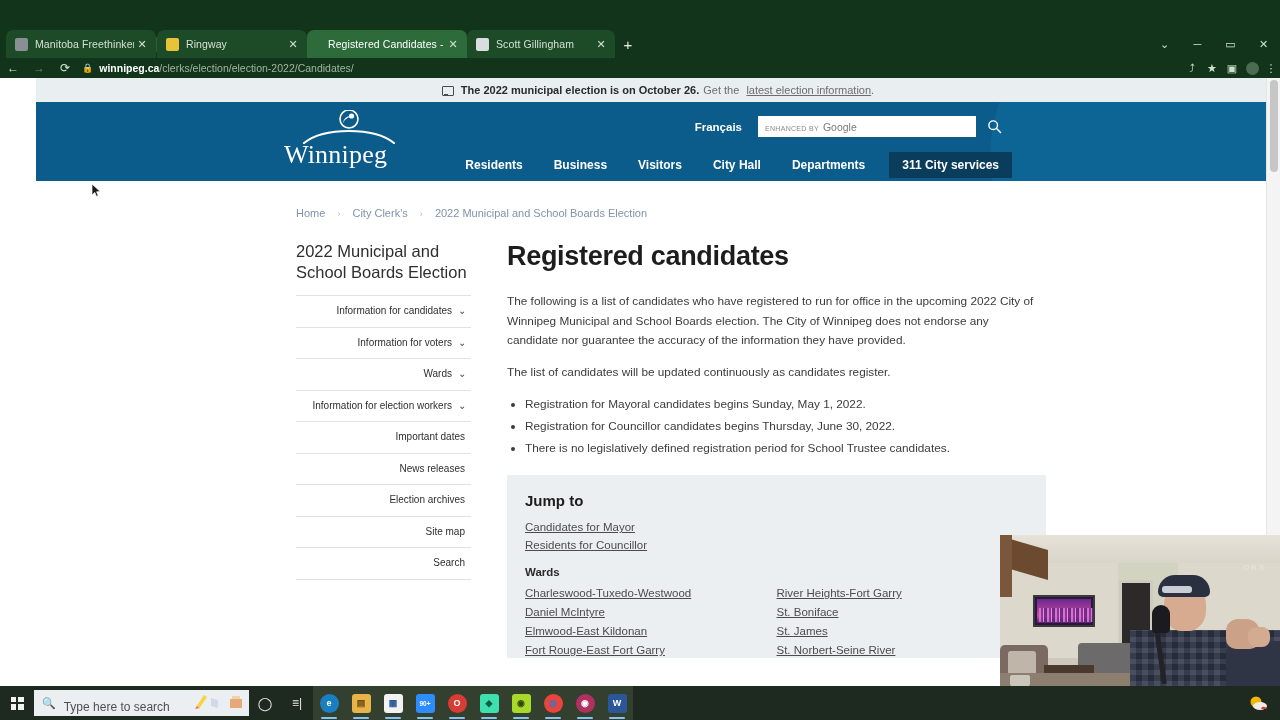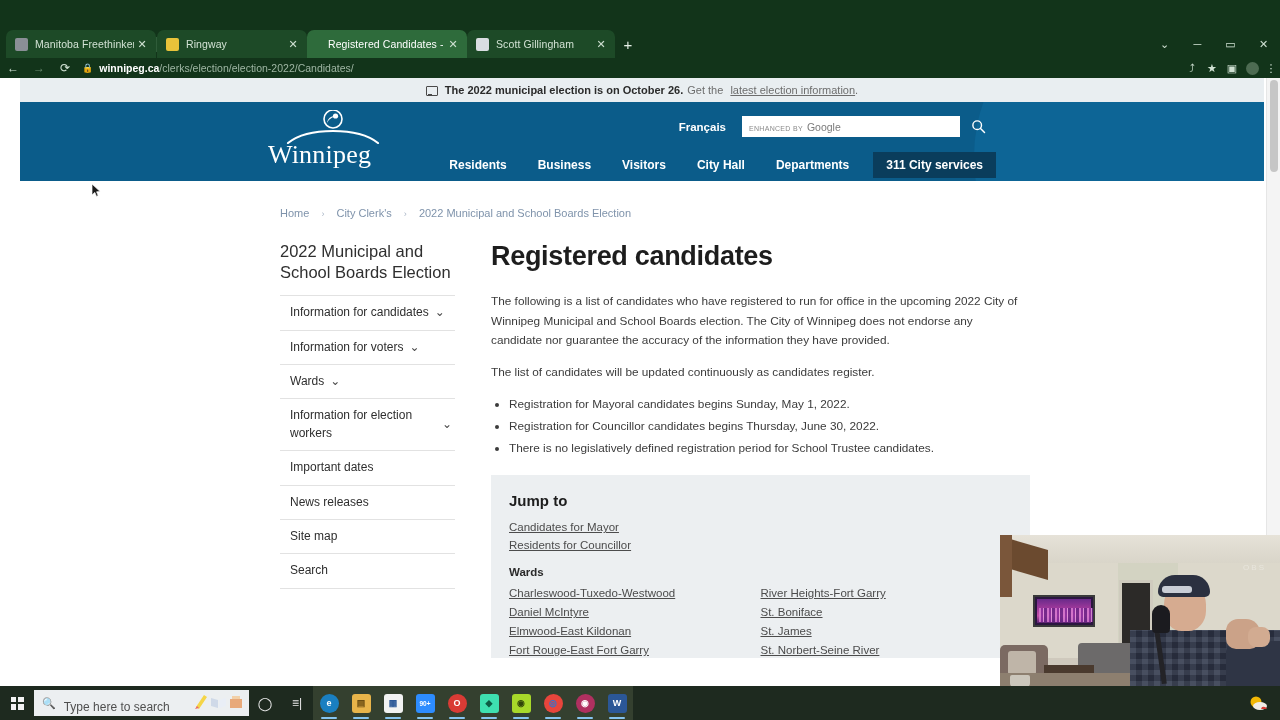--- a/index.html
+++ b/index.html
@@ -41,21 +41,21 @@
   .omnibox { flex:1 1 auto; height:18px; display:flex; align-items:center; margin-left:4px; }
   .omnibox .lock { font-size:9px; color:#cfe0d2; margin-right:6px; }
   .omnibox .url { font-size:10.5px; color:#9fb6a4; white-space:nowrap; }
   .omnibox .url b { color:#ffffff; font-weight:bold; }
   .tbicons { display:flex; align-items:center; }
   .tbicons div { width:20px; height:20px; display:flex; align-items:center; justify-content:center;
                  color:#cfe0d2; font-size:11px; }
   .avatar-ic { width:13px; height:13px; border-radius:50%; background:#4d6b52; }
 
   
-  .viewport { position:absolute; left:0; top:78px; width:1264px; height:580px; background:#ffffff; overflow:hidden;padding-left:20px; }
+  .viewport { position:absolute; left:16px; top:78px; width:1264px; height:580px; background:#ffffff; overflow:hidden;padding-left:20px; }
 
   
   .alertbar { height:24px; background:#e9eef1; display:flex; align-items:center; justify-content:center; }
   .alertbar .inner { display:flex; align-items:center; font-size:11px; color:#2b2b2b; }
   .alertbar .megaph { width:12px; height:11px; margin-right:7px; position:relative; }
   .alertbar .megaph:before { content:""; position:absolute; left:0; top:1px; width:10px; height:8px;
     border:1.4px solid #4a4a4a; border-radius:1px; }
   .alertbar .megaph:after { content:""; position:absolute; left:2px; top:9px; width:4px; height:2px; background:#4a4a4a; }
   .alertbar b { font-weight:bold; }
   .alertbar .muted { color:#6d6d6d; margin-left:4px; }
@@ -87,22 +87,22 @@
   .breadcrumb a { color:#7f93ab; text-decoration:none; }
   .breadcrumb .sep { margin:0 9px; color:#a9b6c6; font-size:9px; }
   .breadcrumb .cur { color:#7f93ab; }
 
   
   .content { display:flex; margin-top:22px; }
   .sidebar { width:175px; margin-left:260px; flex:0 0 auto; }
   .sidebar h2 { font-size:16.5px; font-weight:400; color:#2f2f2f; line-height:1.28; margin-bottom:12px; }
   .sidebar .nav { border-top:1px solid #e2e2e2; }
   .sidebar .nav .item {
-    border-bottom:1px solid #e2e2e2; padding:8px 0 8px 10px; font-size:12px; color:#2e2e2e;
-    display:flex; align-items:center; justify-content:flex-start; min-height:26px; line-height:1.45;
+    border-bottom:1px solid #e2e2e2; padding:8px 0 8px 10px; font-size:10px; color:#2e2e2e;
+    display:flex; align-items:center; justify-content:flex-end; min-height:26px; line-height:1.45;
   }
   .sidebar .nav .item .lbl { padding-right:6px; }
   .chev { width:13px; flex:0 0 auto; color:#4a4a4a; }
 
   .main { flex:1 1 auto; margin-left:36px; width:540px; }
   .main h1 { font-size:27px; font-weight:bold; color:#1d1d1d; letter-spacing:-0.3px; margin-bottom:20px; }
   .main p { font-size:11.8px; color:#3b3b3b; line-height:1.67; margin-bottom:12px; max-width:528px; }
   .main ul { margin:0 0 18px 18px; }
   .main ul li { font-size:11.8px; color:#3b3b3b; line-height:1.6; margin-bottom:3px; list-style:disc; }
 
@@ -322,20 +322,23 @@
           </div>
 
           <div class="item">
             <span class="lbl">Important dates</span>
           </div>
 
           <div class="item">
             <span class="lbl">News releases</span>
           </div>
 
+          <div class="item">
+            <span class="lbl">Election archives</span>
+          </div>
 
           <div class="item">
             <span class="lbl">Site map</span>
           </div>
 
           <div class="item">
             <span class="lbl">Search</span>
           </div>
         </div>
       </div>

